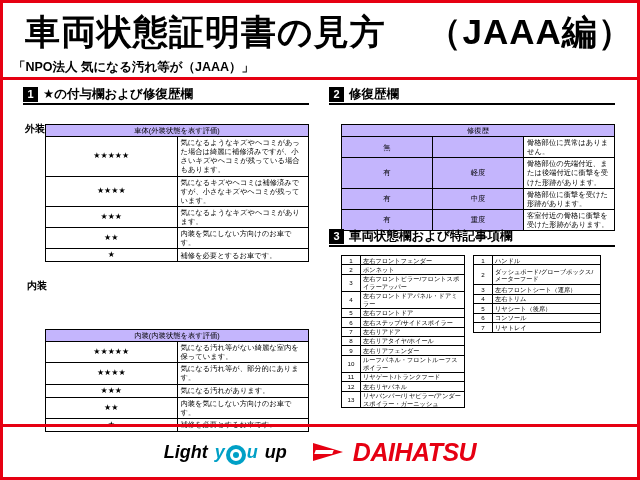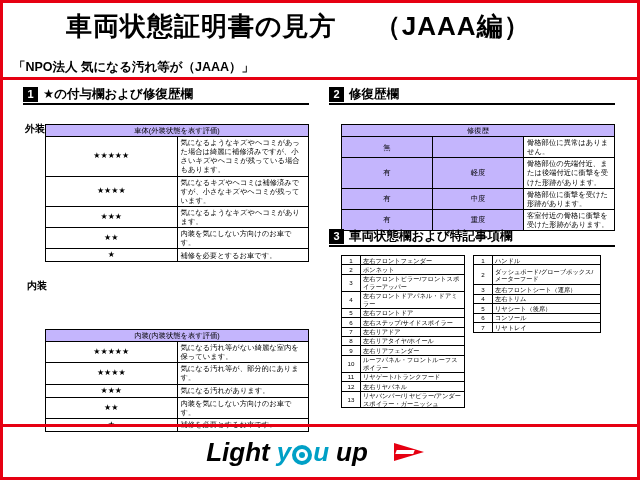--- a/index.html
+++ b/index.html
@@ -13,23 +13,22 @@
   .page{
     position:relative;
     width:640px;height:480px;
     box-sizing:border-box;
     border:3px solid #e60012;
     background:#fff;
   }
   
   .title{
     position:absolute;left:22px;top:6px;
-    font-size:26px;font-weight:bold;letter-spacing:1px;
+    font-size:35px;font-weight:bold;letter-spacing:1px;
     white-space:nowrap;
-    margin-left:41px;
   }
   .title .sub{font-weight:bold;}
   .subtitle{
     position:absolute;left:10px;top:56px;
     font-size:12.5px;font-weight:bold;
     white-space:nowrap;
   }
   .hr-red{
     position:absolute;left:0;top:74px;width:634px;height:3px;background:#e60012;
   }
@@ -72,21 +71,21 @@
   .plist td.n{text-align:center;width:14px;}
   
   .hr-red-bottom{
     position:absolute;left:0;bottom:50px;width:634px;height:3px;background:#e60012;
   }
   .footer{
     position:absolute;left:0;bottom:0;width:634px;height:50px;
     display:flex;align-items:center;justify-content:center;
   }
   .light{
-    font-size:26px;font-weight:bold;font-style:italic;color:#000;letter-spacing:0px;
+    font-size:18px;font-weight:bold;font-style:italic;color:#000;letter-spacing:0px;
     display:flex;align-items:center;
   }
   .light .y{color:#00a0c6;}
   .light .o{
     display:inline-block;width:20px;height:20px;border-radius:50%;
     border:4px solid #00a0c6;box-sizing:border-box;margin:0 1px;position:relative;top:3px;
   }
   .light .o:after{
     content:"";position:absolute;left:3px;top:3px;width:6px;height:6px;border-radius:50%;
     background:#00a0c6;
@@ -324,16 +323,17 @@
       <span>Light</span>
       <span style="width:7px;"></span>
       <span class="y">y</span>
       <span class="o"></span>
       <span class="y">u</span>
       <span style="width:7px;"></span>
       <span>up</span>
     </div>
     <div class="dai">
       <span class="mark"></span>
+      <span class="word">DAIHATSU</span>
     </div>
   </div>
 
 </div>
 
 </body></html>

